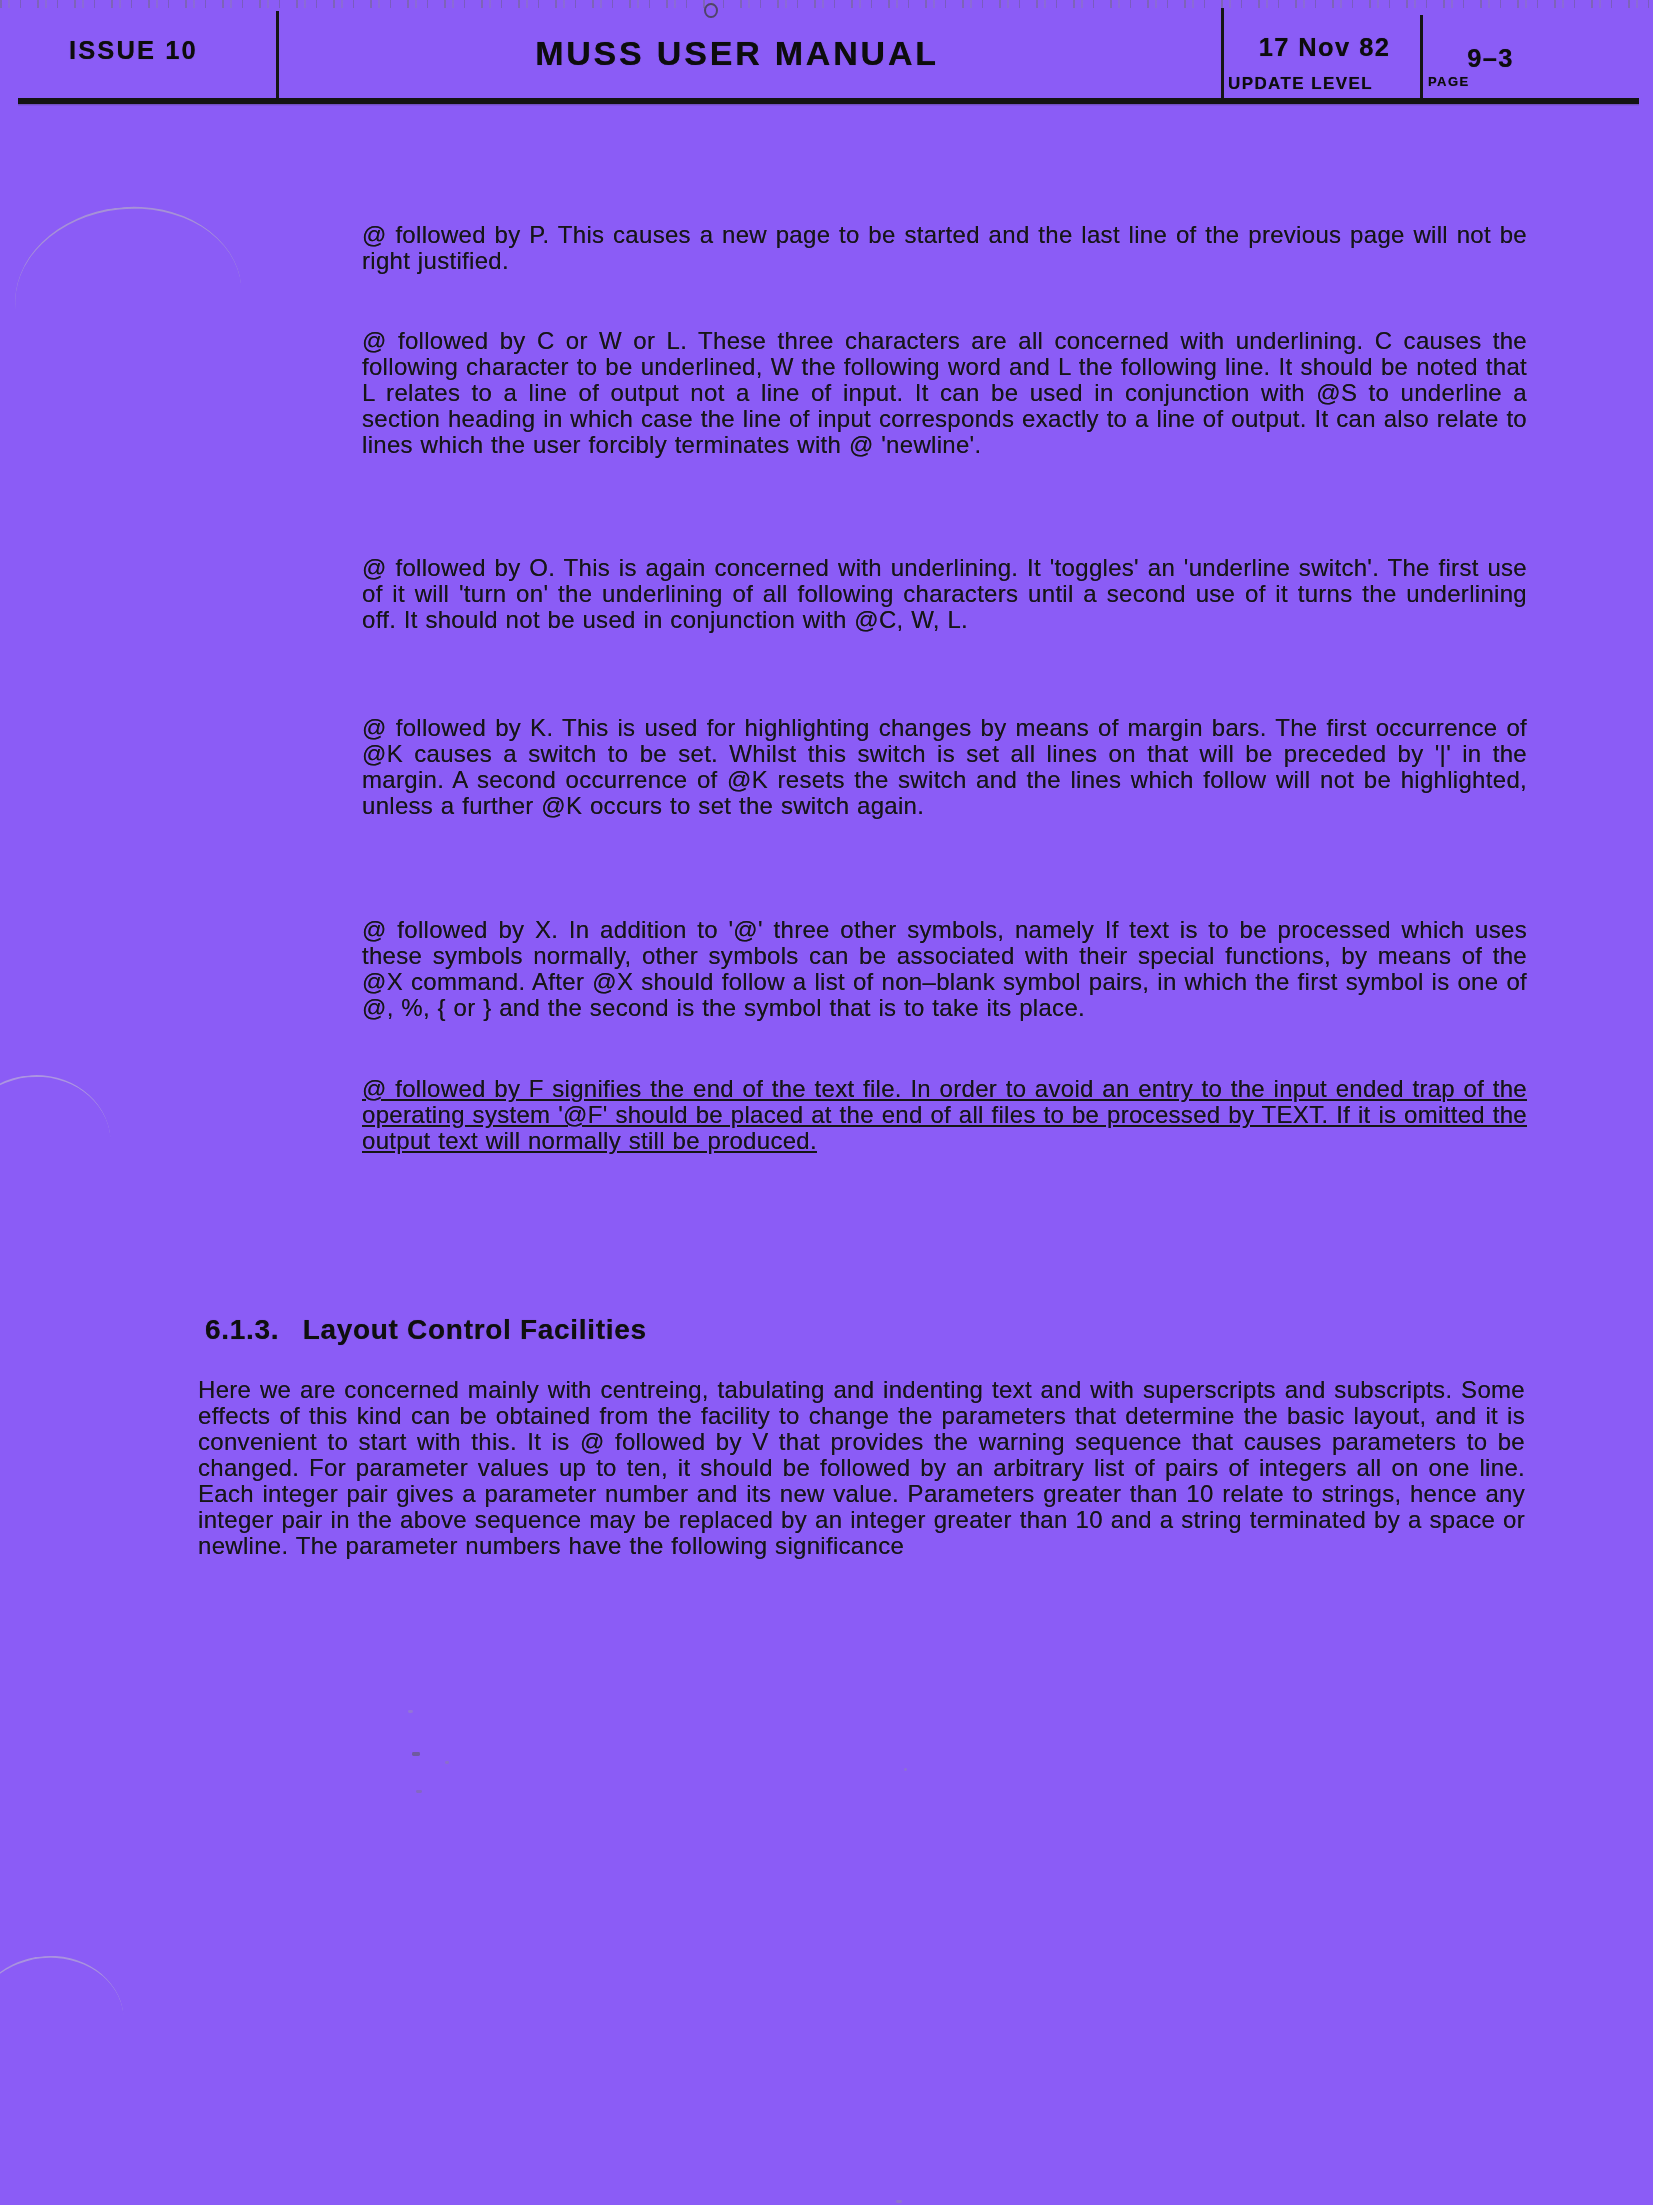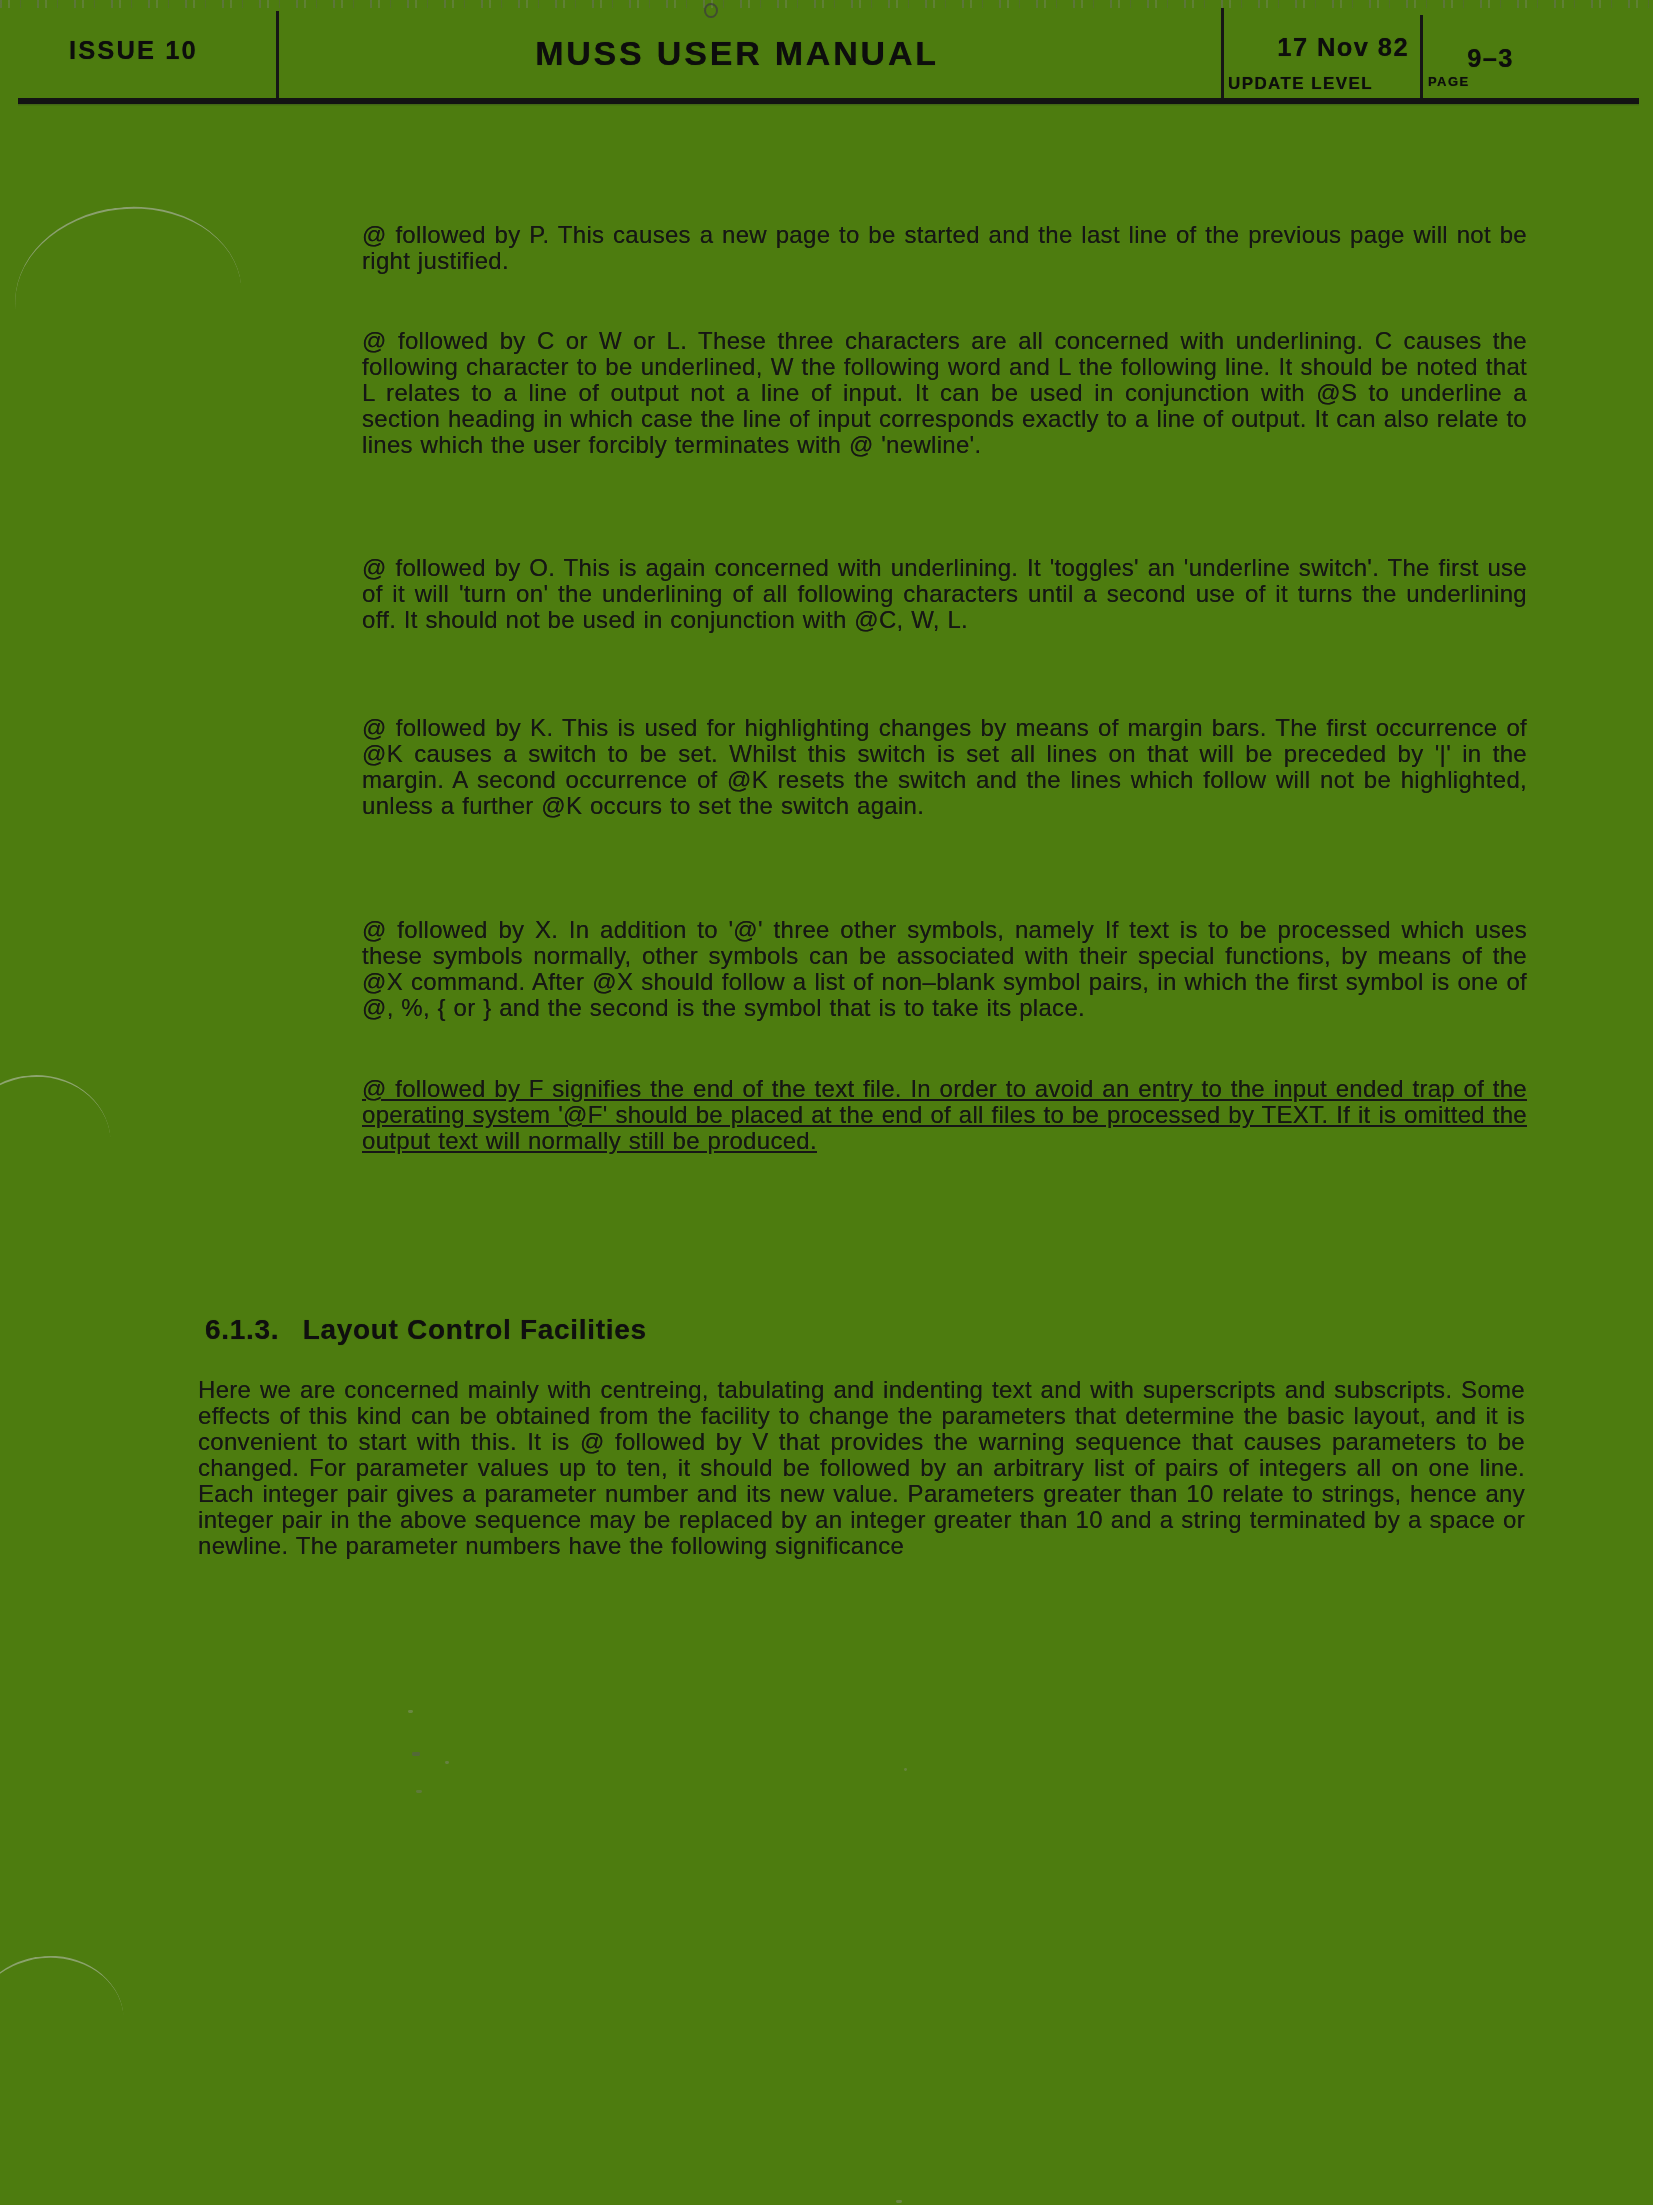--- a/index.html
+++ b/index.html
@@ -1,19 +1,19 @@
 <!DOCTYPE html>
 <html style="font-size:11px"><head>
 <meta charset="utf-8">
 <style>
   html,body { margin:0; padding:0; background:#e8e8e8; }
   .page {
     position:relative;
     width:1654px; height:2205px;
-    background:#4d7c0f;
+    background:#8b5cf6;
     font-family:"Liberation Sans", sans-serif;
     color:#141414;
     overflow:hidden;
   }
 
   
   .noise-top {
     position:absolute; top:0; left:0; width:1654px; height:8.3px;
     background:repeating-linear-gradient(90deg,
       rgba(110,110,110,.45) 0 2.1px, transparent 2.1px 8.3px,
@@ -40,21 +40,21 @@
 
   
   .hdr-text { position:absolute; font-weight:bold; color:#0d0d0d;
               text-shadow:0 0 0.7px rgba(0,0,0,.6); white-space:nowrap; }
   .issue        { left:69px; top:36px;  font-size:25.5px; letter-spacing:2.1px; }
   .titles       { position:absolute; left:427px; top:33px; width:620px; text-align:center; }
   .title-1      { font-weight:bold; font-size:26px; letter-spacing:2.1px; color:#0d0d0d;
                   text-shadow:0 0 0.7px rgba(0,0,0,.6); }
   .title-2      { font-weight:bold; font-size:34px; letter-spacing:2.8px; color:#0d0d0d; margin-top:1.4px;
                   text-shadow:0 0 0.7px rgba(0,0,0,.65); }
-  .date         { left:1240px; top:33px; width:169px; text-align:right; font-size:25.5px; letter-spacing:1.4px; }
+  .date         { left:1240px; top:33px; width:169px; text-align:center; font-size:25.5px; letter-spacing:1.4px; }
   .update-label { left:1228px; top:74px; font-size:17px; letter-spacing:1.4px; }
   .pagenum      { left:1439px; top:44px; width:103px; text-align:center; font-size:25.5px; letter-spacing:1.4px; }
   .page-label   { left:1428px; top:74px; font-size:13px; letter-spacing:1.4px; }
   .vline { position:absolute; width:2.8px; background:#161616; }
   .vline-1 { left:276px;  top:11px; height:88px; }
   .vline-2 { left:1221px; top:8.3px; height:91px; }
   .vline-3 { left:1420px; top:15px; height:84px; }
   .hrule { position:absolute; left:18px; top:98px; width:1621px; height:5.5px; background:#131313;
            box-shadow:0 1.4px 0 rgba(40,40,40,.25); }
 

